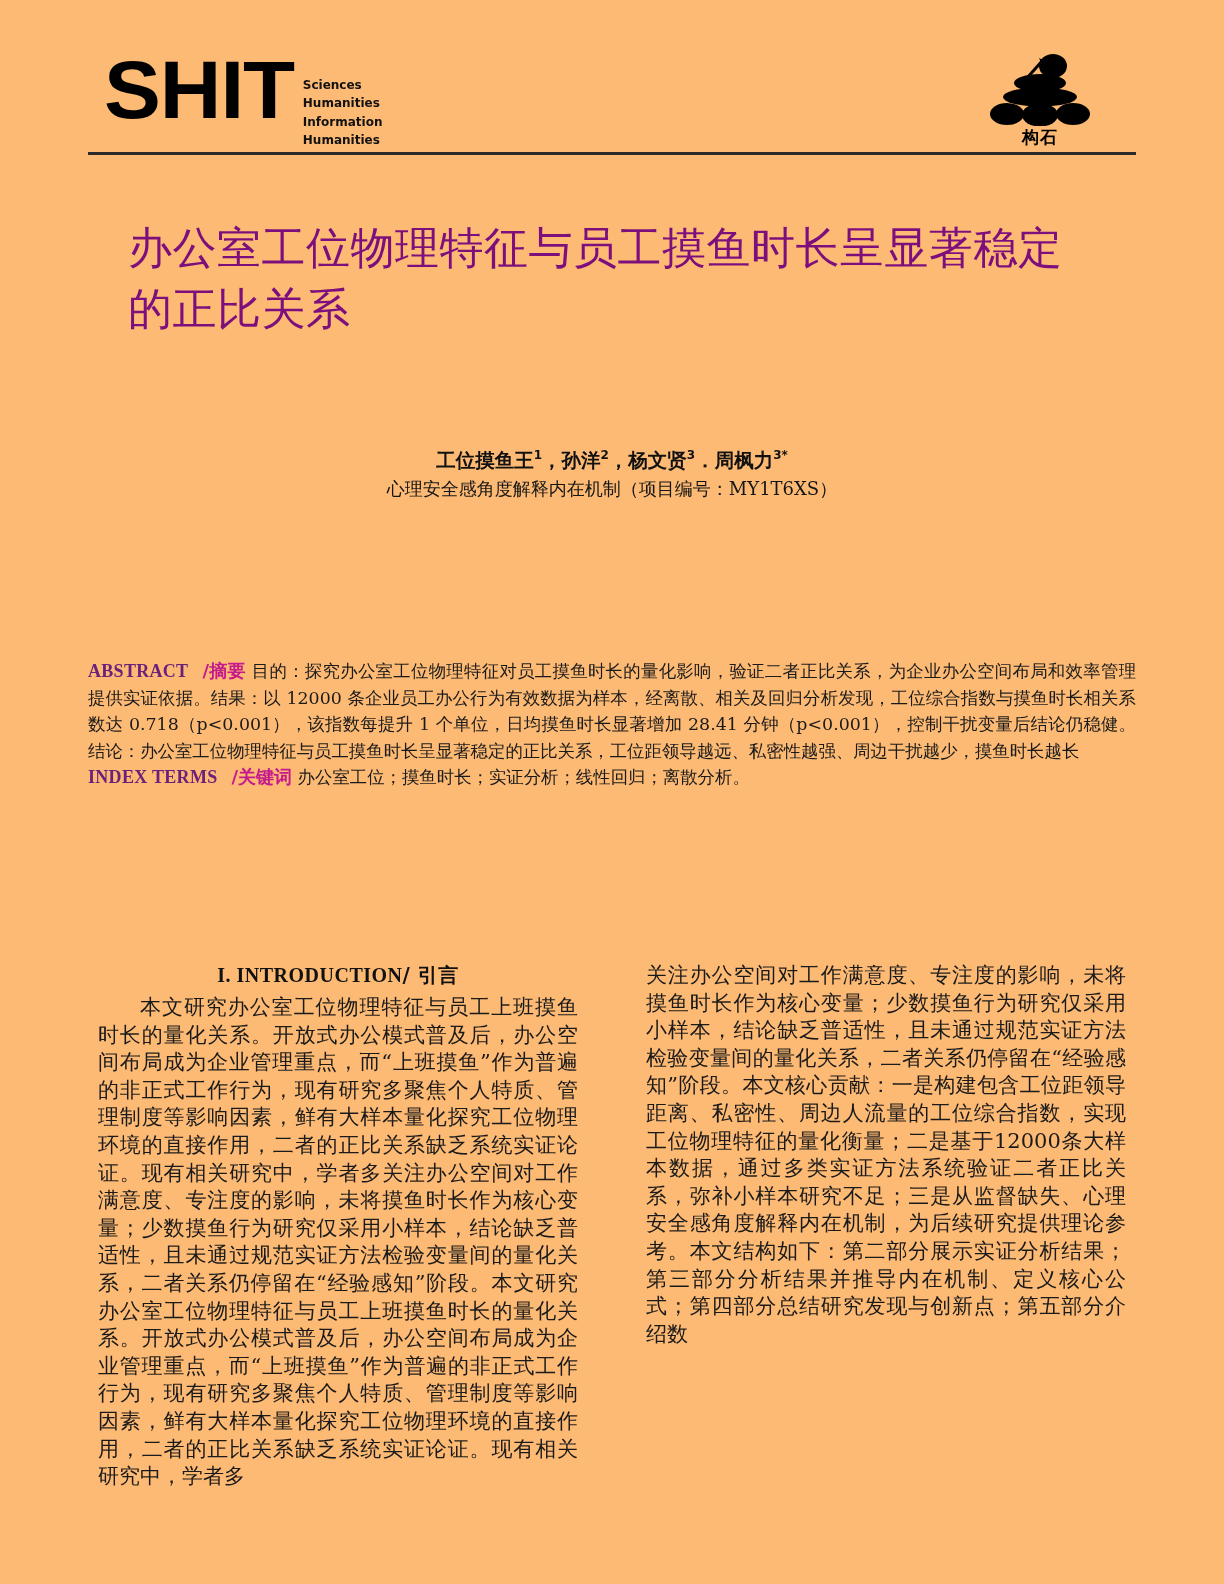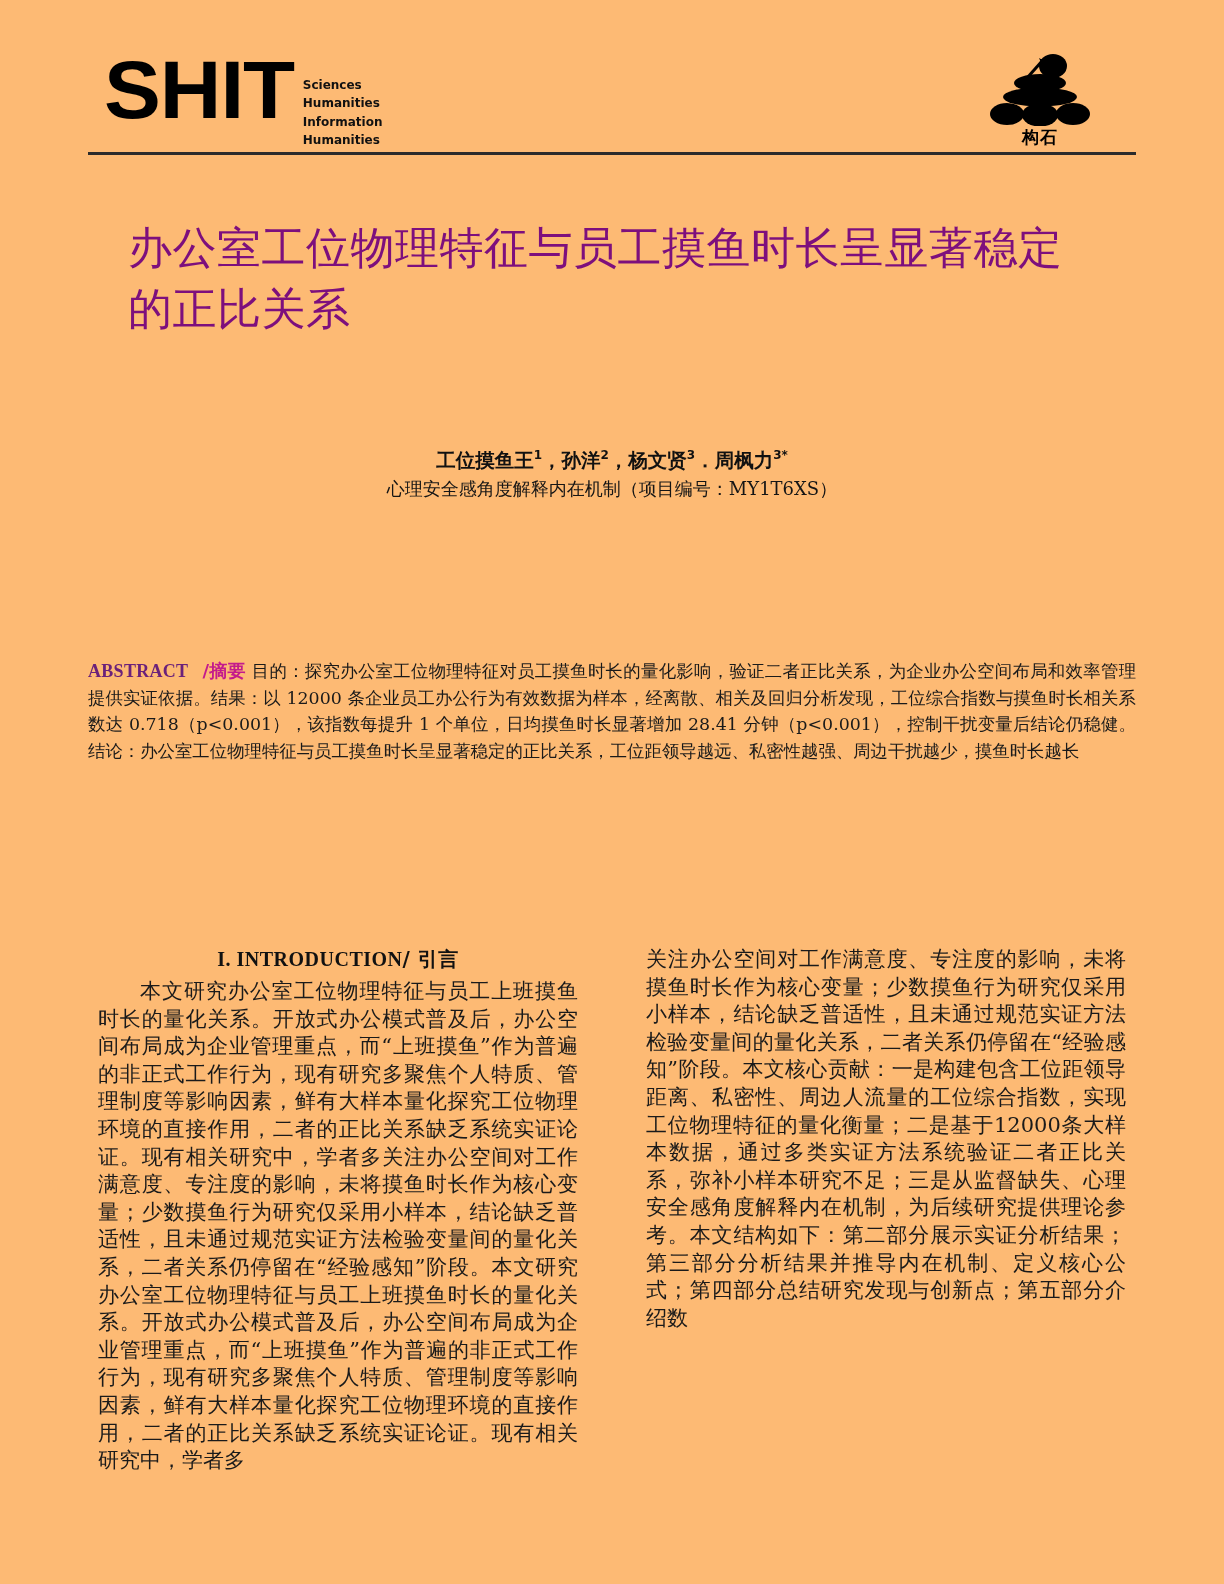--- a/index.html
+++ b/index.html
@@ -165,21 +165,21 @@
   
   .cols {
     position: absolute;
     left: 88px;
     top: 946px;
     width: 1048px;
     height: 520px;
   }
   .col {
     position: absolute;
-    top: 0;
+    top: 16px;
     width: 480px;
   }
   .col-left  { left: 10px; }
   .col-right { left: 558px; }
 
   .sec-head {
     text-align: center;
     font-family: "Liberation Serif", "DejaVu Serif", serif;
     font-weight: 700;
     font-size: 20px;
@@ -252,20 +252,24 @@
     <div class="funding">心理安全感角度解释内在机制（项目编号：MY1T6XS）</div>
   </div>
 
   <div class="abs-wrap">
 
     <p class="abs-para">
       <span class="lbl-en">ABSTRACT</span><span class="gap-lbl"></span><span class="lbl-cn">/摘要</span>
       <span>目的：探究办公室工位物理特征对员工摸鱼时长的量化影响，验证二者正比关系，为企业办公空间布局和效率管理提供实证依据。结果：以 12000 条企业员工办公行为有效数据为样本，经离散、相关及回归分析发现，工位综合指数与摸鱼时长相关系数达 0.718（p&lt;0.001），该指数每提升 1 个单位，日均摸鱼时长显著增加 28.41 分钟（p&lt;0.001），控制干扰变量后结论仍稳健。结论：办公室工位物理特征与员工摸鱼时长呈显著稳定的正比关系，工位距领导越远、私密性越强、周边干扰越少，摸鱼时长越长</span>
     </p>
 
+    <p class="abs-para">
+      <span class="lbl-en">INDEX TERMS</span><span class="gap-lbl"></span><span class="lbl-cn">/关键词</span>
+      <span>办公室工位；摸鱼时长；实证分析；线性回归；离散分析。</span>
+    </p>
 
   </div>
 
   <div class="cols">
 
     <div class="col col-left">
       <div class="sec-head">
         <span>I.   INTRODUCTION</span><span class="cn">/ 引言</span>
       </div>
       <p class="body-para">本文研究办公室工位物理特征与员工上班摸鱼时长的量化关系。开放式办公模式普及后，办公空间布局成为企业管理重点，而“上班摸鱼”作为普遍的非正式工作行为，现有研究多聚焦个人特质、管理制度等影响因素，鲜有大样本量化探究工位物理环境的直接作用，二者的正比关系缺乏系统实证论证。现有相关研究中，学者多关注办公空间对工作满意度、专注度的影响，未将摸鱼时长作为核心变量；少数摸鱼行为研究仅采用小样本，结论缺乏普适性，且未通过规范实证方法检验变量间的量化关系，二者关系仍停留在“经验感知”阶段。本文研究办公室工位物理特征与员工上班摸鱼时长的量化关系。开放式办公模式普及后，办公空间布局成为企业管理重点，而“上班摸鱼”作为普遍的非正式工作行为，现有研究多聚焦个人特质、管理制度等影响因素，鲜有大样本量化探究工位物理环境的直接作用，二者的正比关系缺乏系统实证论证。现有相关研究中，学者多</p>

